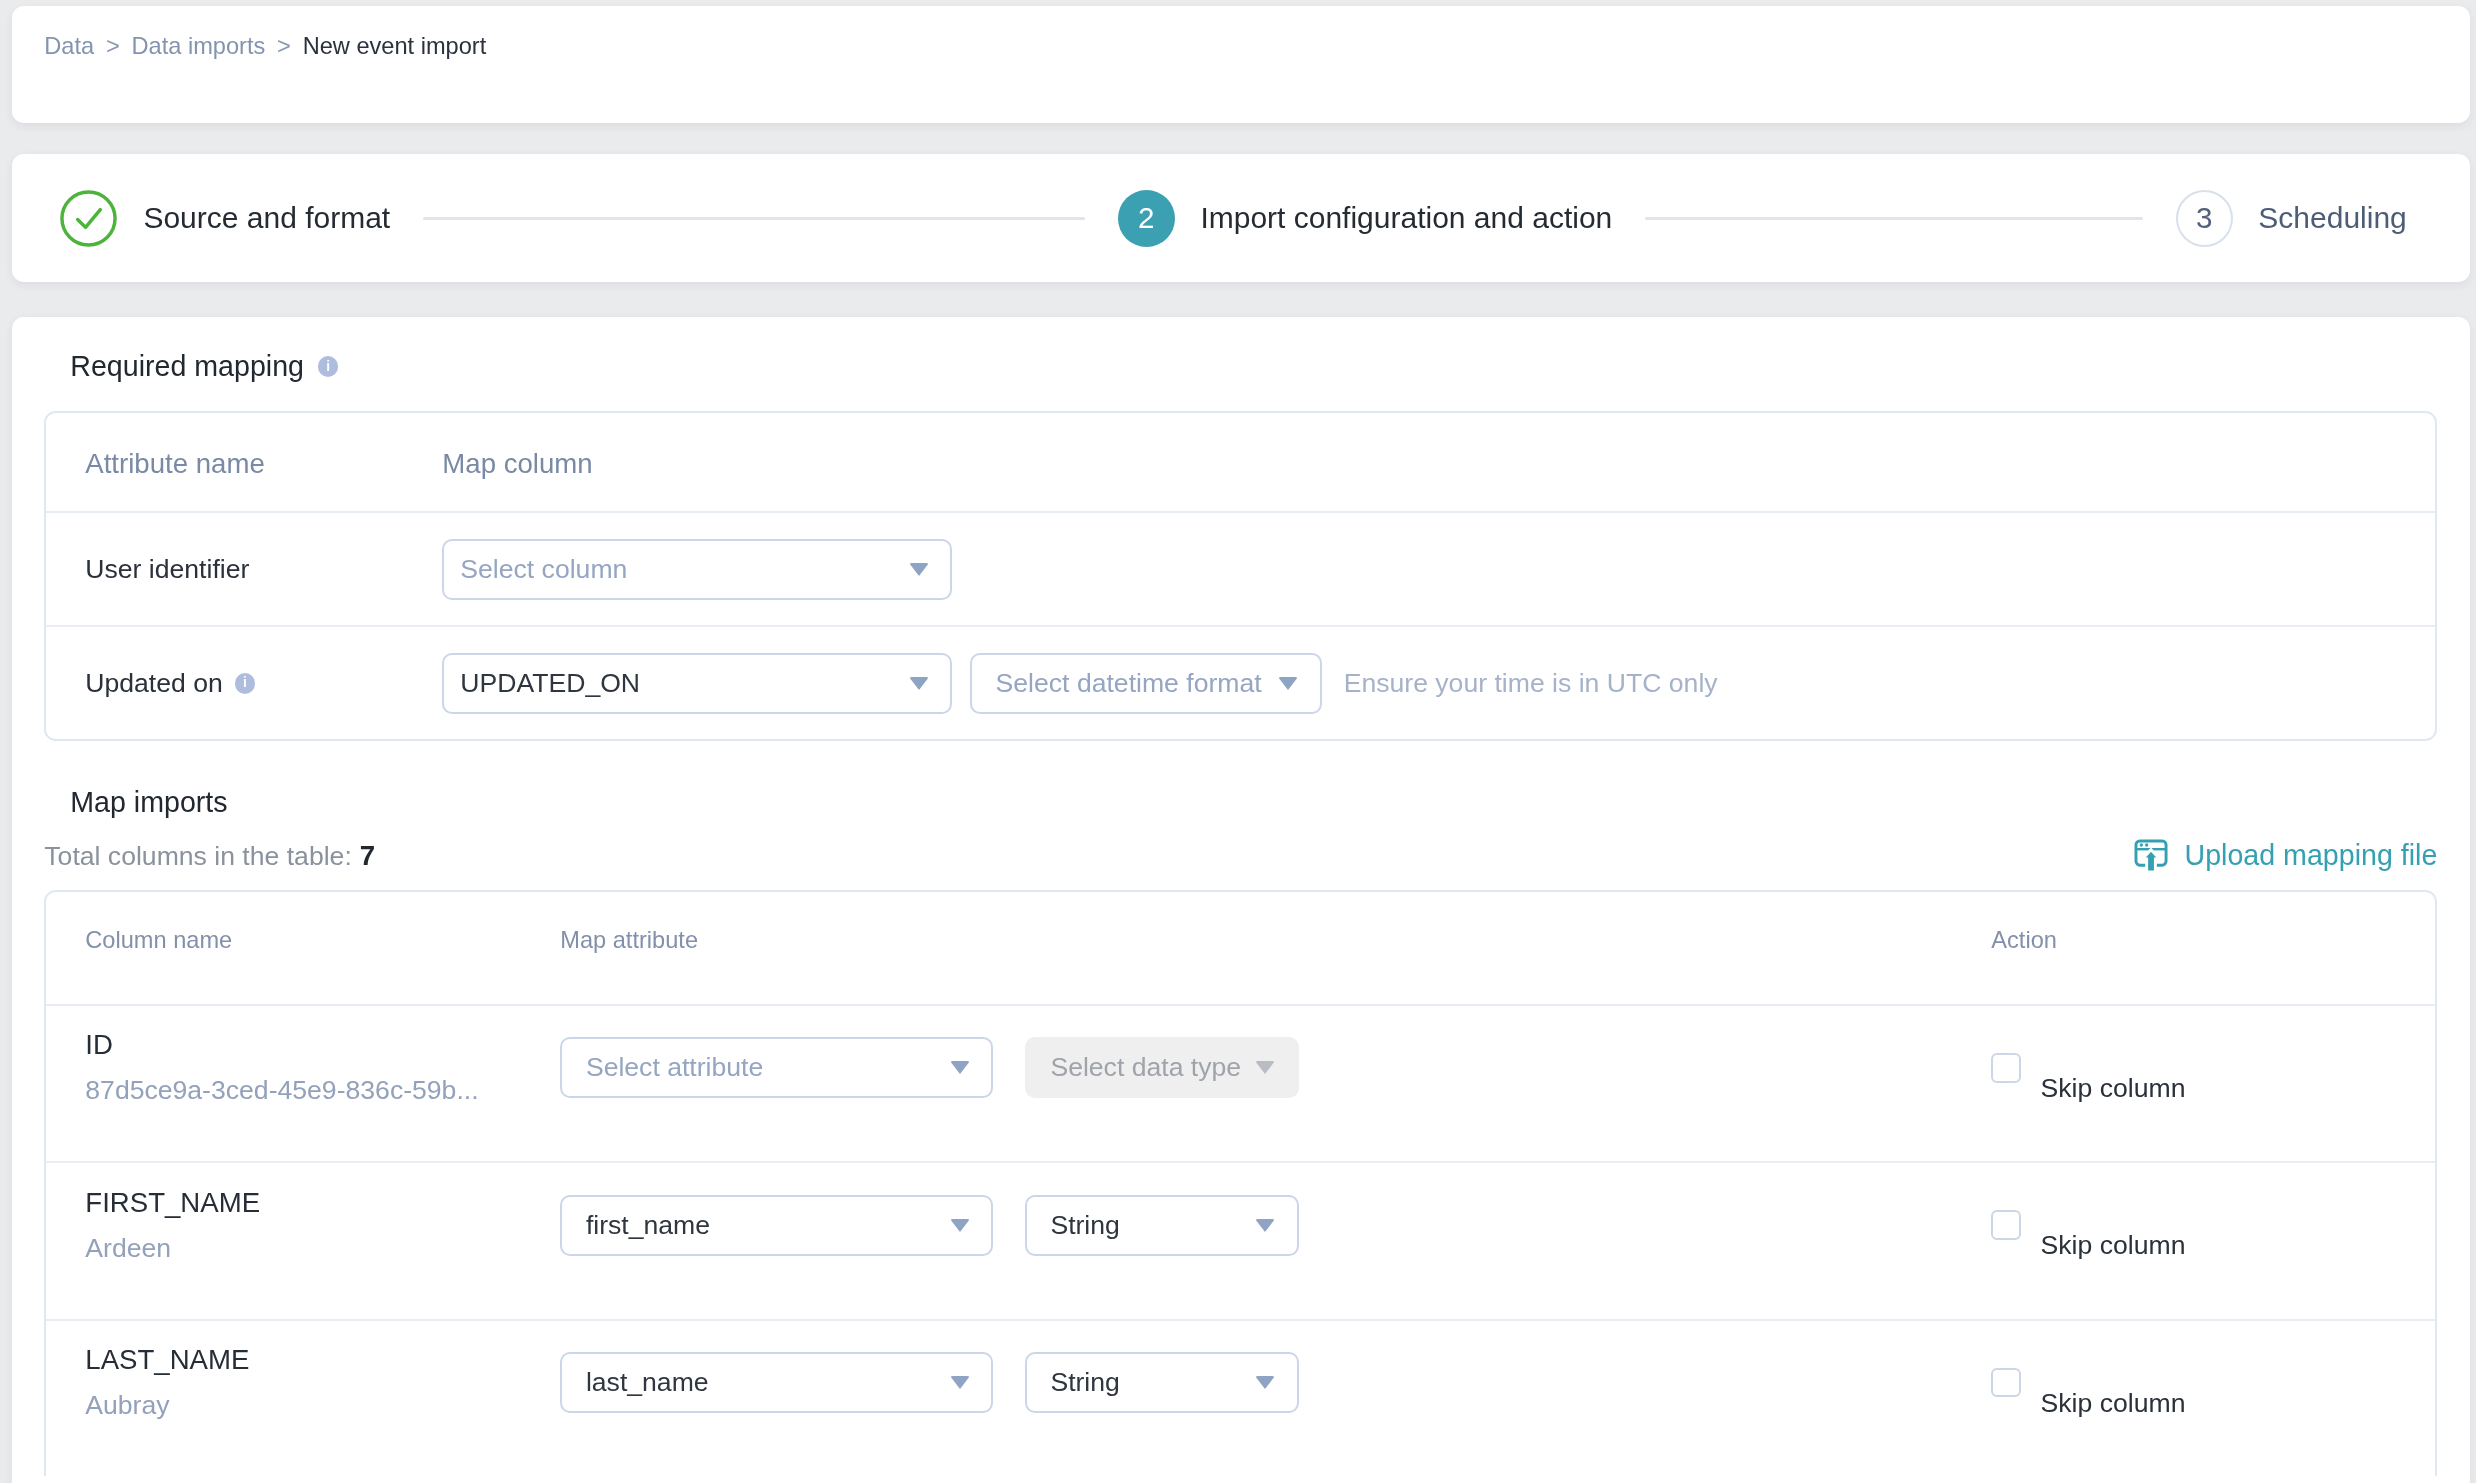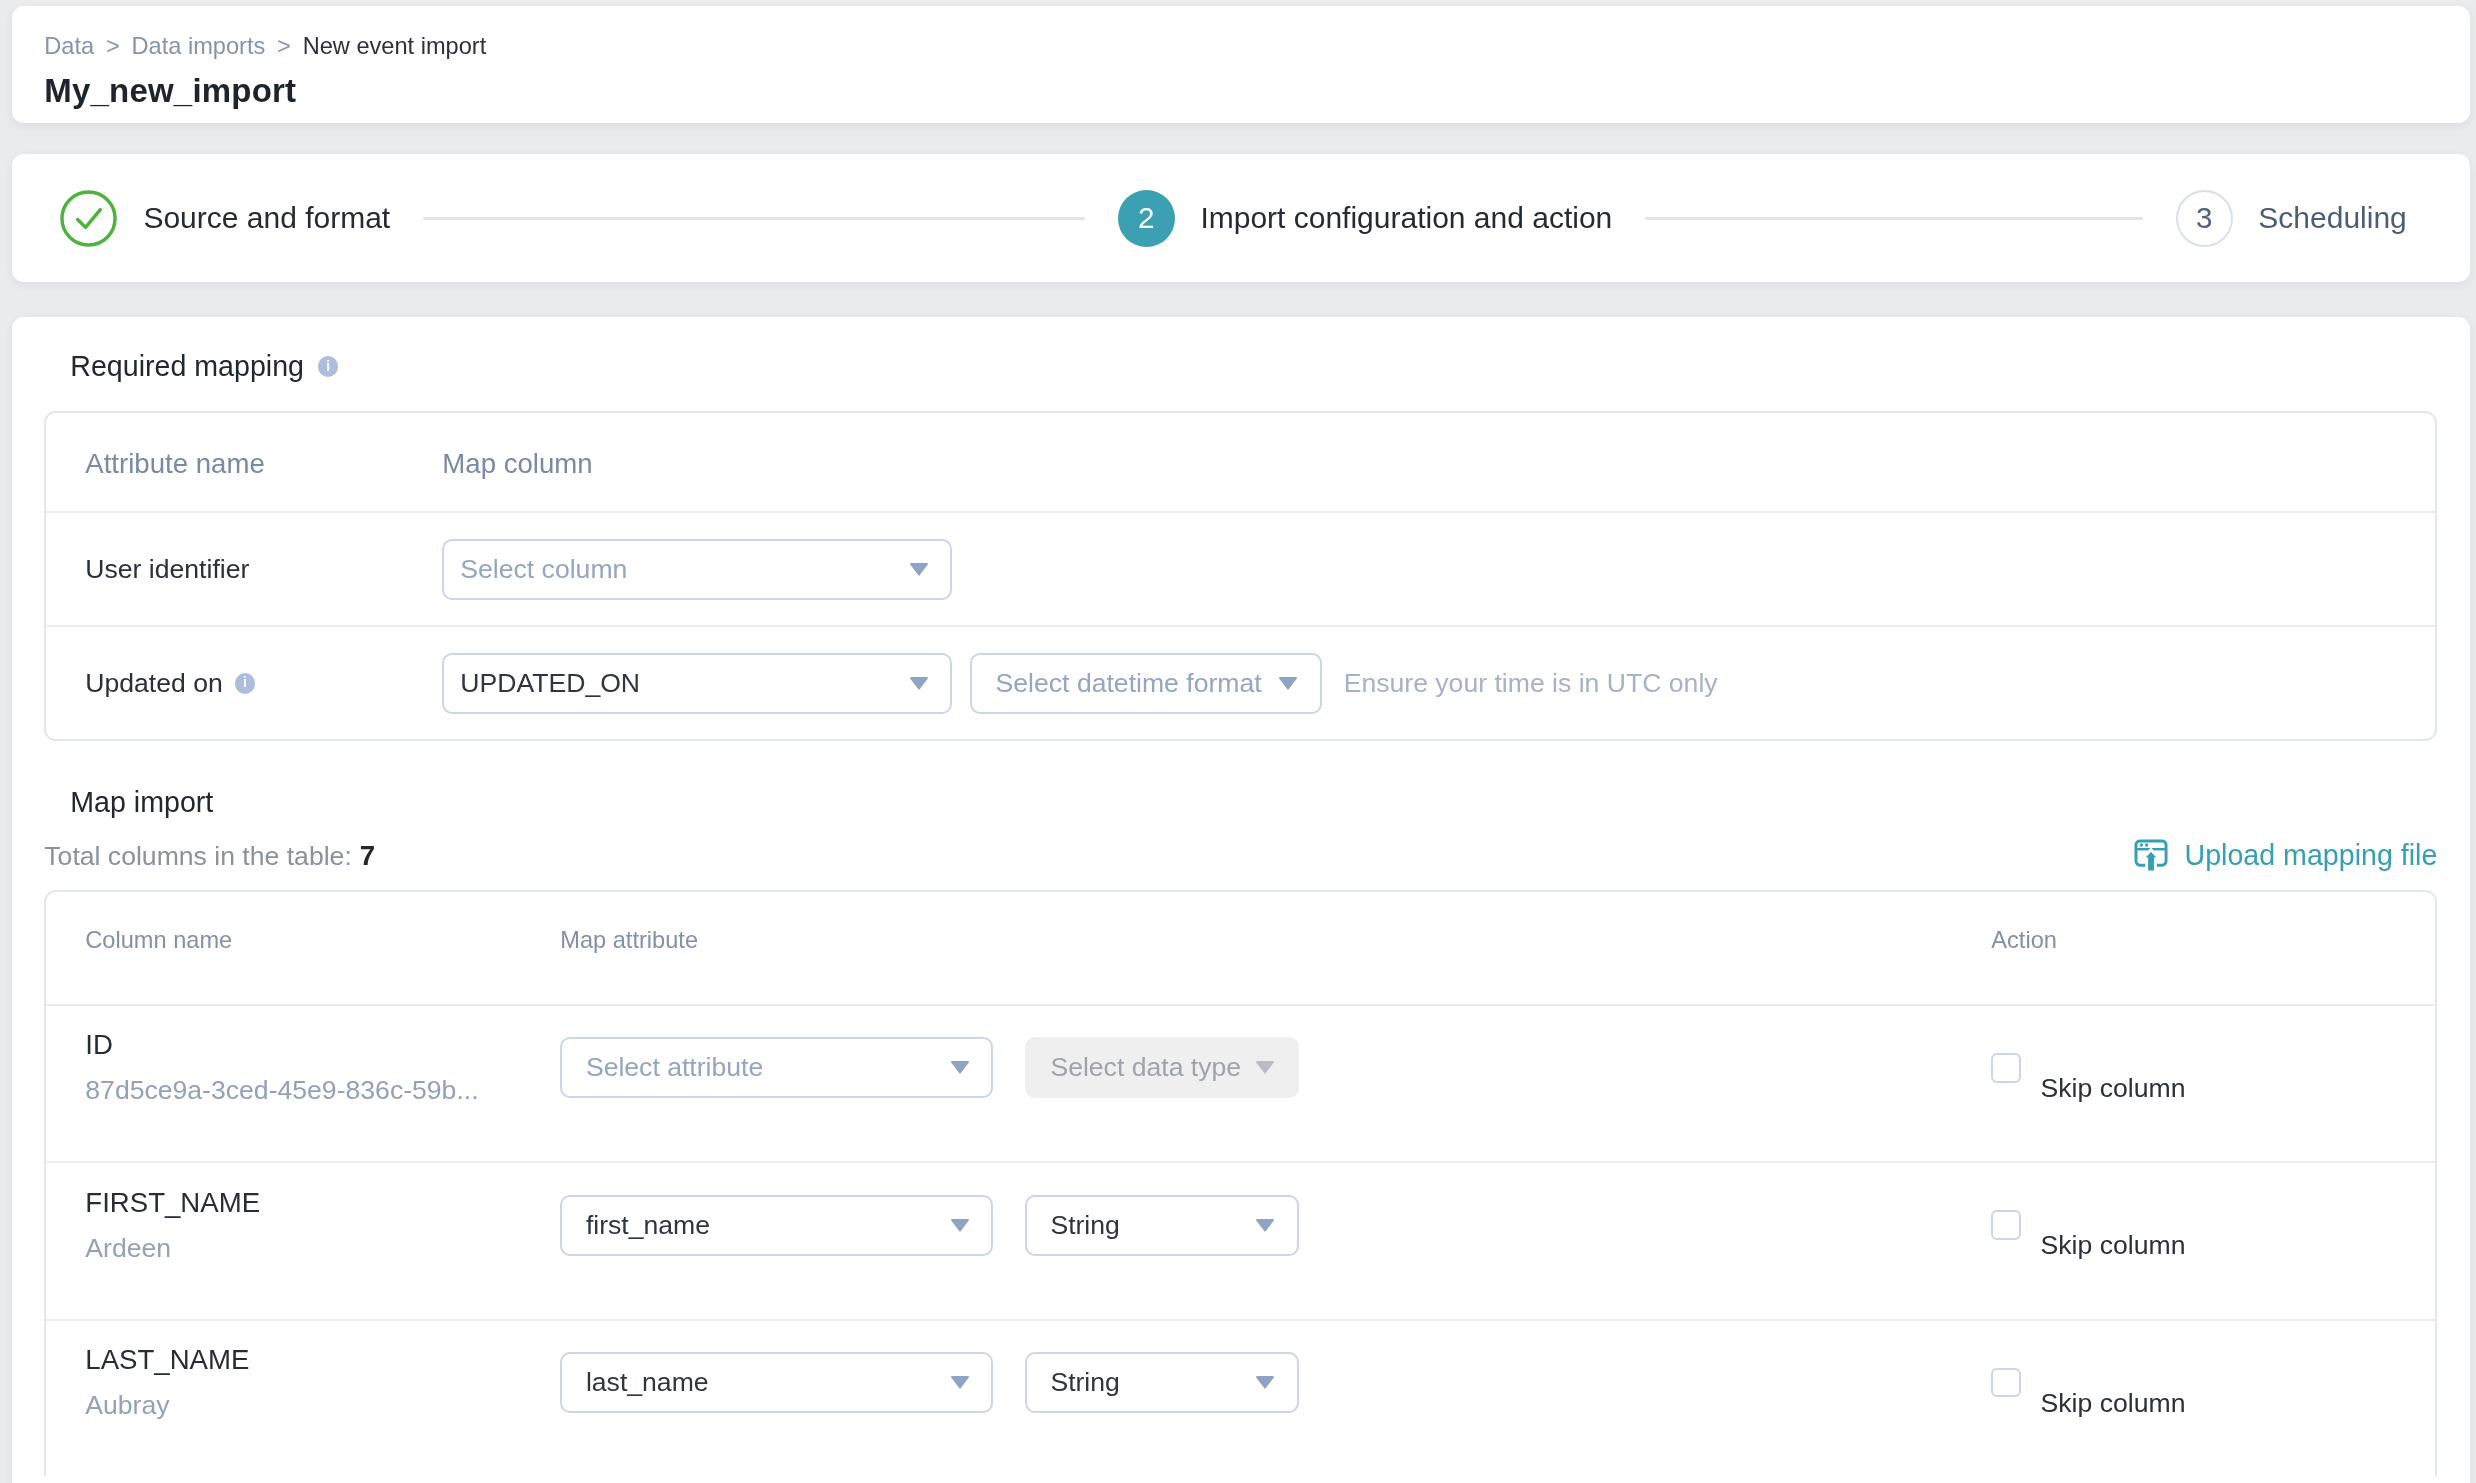--- a/index.html
+++ b/index.html
@@ -111,21 +111,20 @@
 <body>
 
 <div class="card header">
   <div class="breadcrumb">
     <span class="crumb-link">Data</span>
     <span class="sep">&gt;</span>
     <span class="crumb-link">Data imports</span>
     <span class="sep">&gt;</span>
     <span class="current">New event import</span>
   </div>
-  <div class="page-title">My_new_import</div>
 </div>
 
 <div class="card stepper">
   <div class="step done">
     <span class="step-circle done">
       <svg width="59" height="59" viewBox="0 0 60 60">
         <circle cx="30" cy="30" r="27" fill="none" stroke="#4CB43A" stroke-width="3.5"></circle>
         <path d="M19 31 L27 39 L42 21" fill="none" stroke="#4CB43A" stroke-width="3.5" stroke-linecap="round" stroke-linejoin="round"></path>
       </svg>
     </span>
@@ -175,21 +174,21 @@
       </div>
       <div class="dropdown dd-fmt">
         <span class="ph">Select datetime format</span>
         <span class="caret"></span>
       </div>
       <span class="helper">Ensure your time is in UTC only</span>
     </div>
   </div>
 
   <div class="section-title map">
-    <span>Map import</span>
+    <span>Map imports</span>
   </div>
 
   <div class="meta-row">
     <span class="total-line">
       <span>Total columns in the table:</span><b>7</b>
     </span>
     <span class="upload-link">
       <svg width="35" height="33" viewBox="0 0 36 34">
         <rect x="2" y="2" width="31" height="25" rx="4" fill="none" stroke="#35A0B2" stroke-width="3"></rect>
         <line x1="3" y1="10.5" x2="32" y2="10.5" stroke="#35A0B2" stroke-width="2.5"></line>

